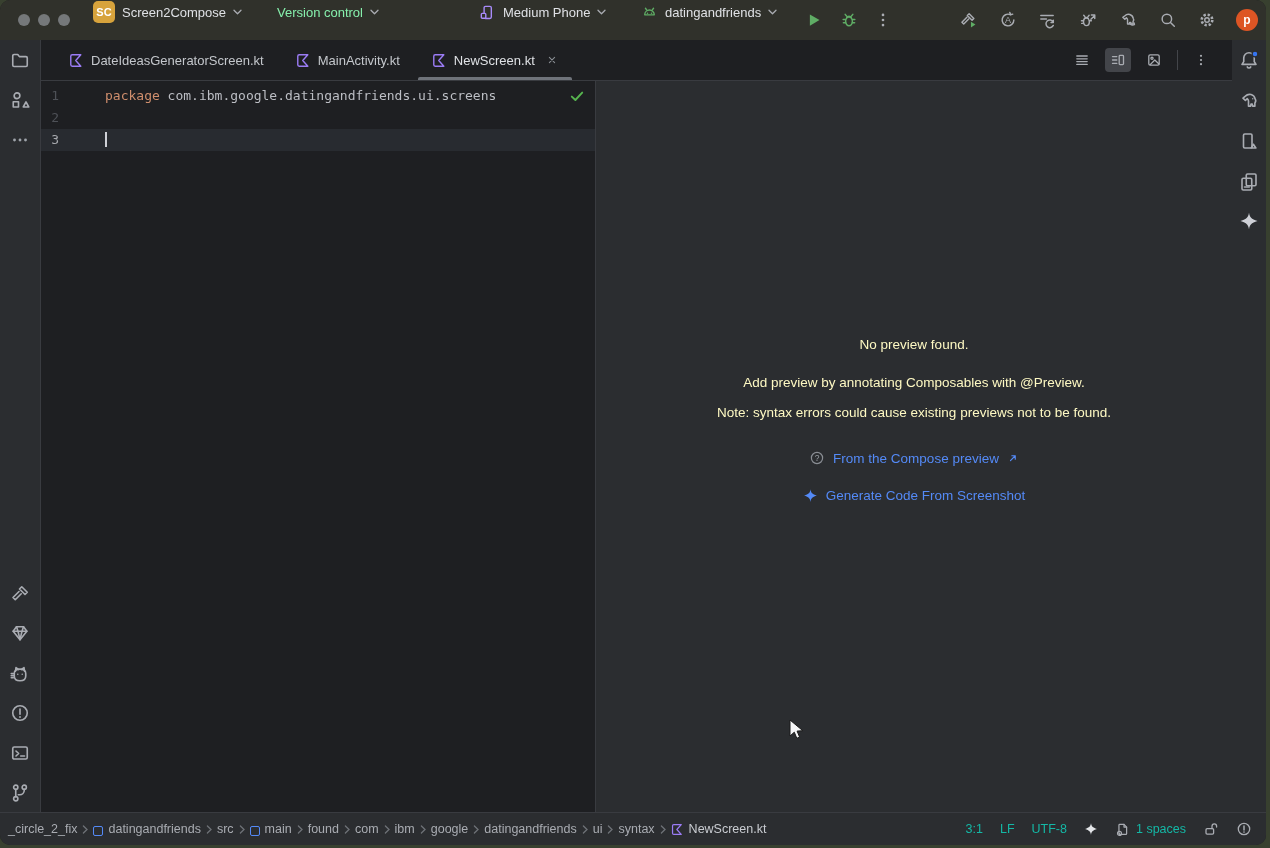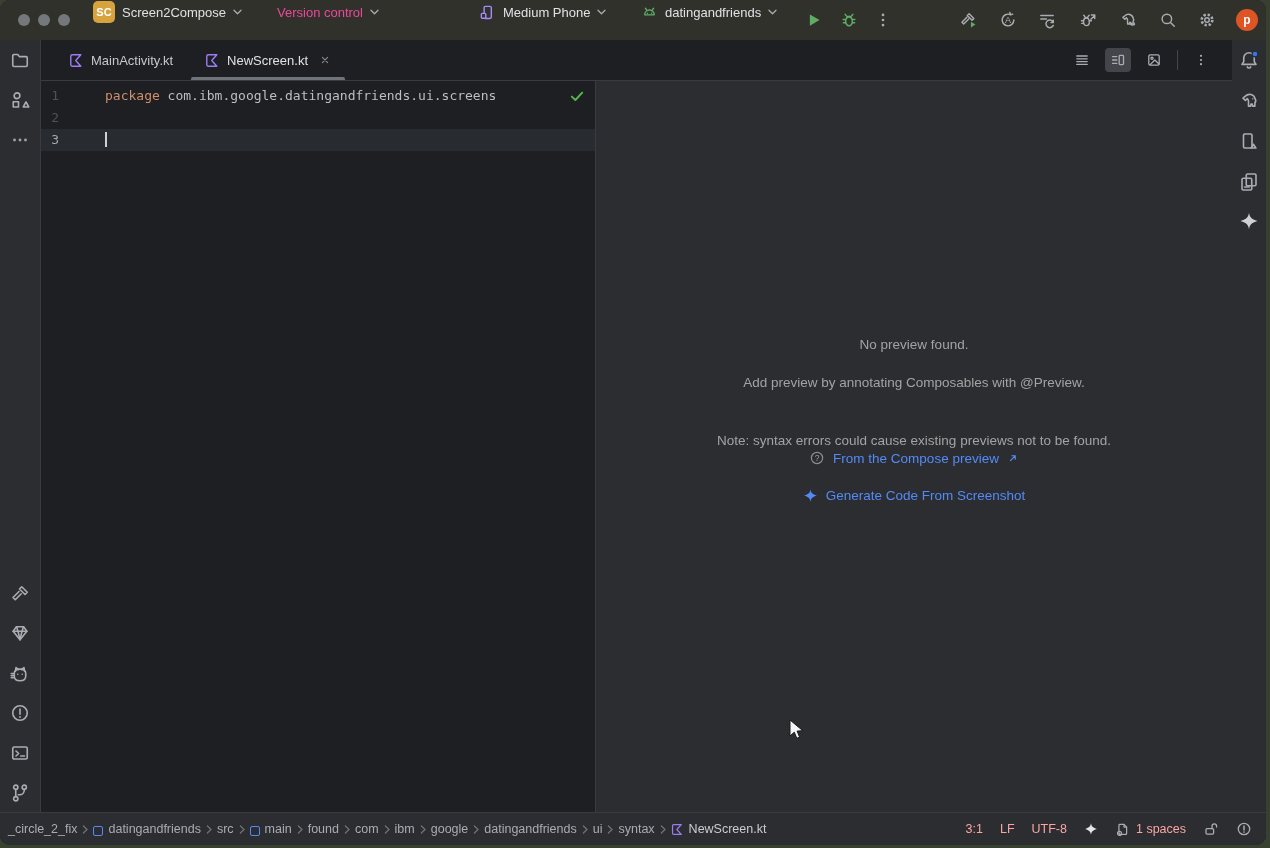--- a/index.html
+++ b/index.html
@@ -10,21 +10,21 @@
   svg{display:block;}
   .st{stroke:#a9acb2;fill:none;stroke-width:1.3;stroke-linecap:round;stroke-linejoin:round;}
 
   
   .titlebar{position:absolute;left:0;top:0;width:100%;height:40px;background:#30312b;}
   .traffic{position:absolute;left:18px;top:14px;display:flex;gap:8px;}
   .traffic span{width:12px;height:12px;border-radius:50%;background:#75787a;}
   .tgroup{position:absolute;top:0;height:24px;display:flex;align-items:center;gap:7px;color:#dfe1e5;font-size:13px;}
   .proj-badge{width:22px;height:22px;border-radius:5px;background:#d7a33c;color:#fff;font-size:11px;
               font-weight:bold;display:flex;align-items:center;justify-content:center;}
-  .dim{color:#ec4899;}
+  .dim{color:#86efac;}
   .tb-ic{position:absolute;top:11px;width:18px;height:18px;color:#a9acb2;}
   .avatar{position:absolute;left:1236px;top:9px;width:22px;height:22px;border-radius:50%;background:#dd5524;
           color:#fff;font-size:12px;font-weight:bold;display:flex;align-items:center;justify-content:center;}
 
   
   .lstrip{position:absolute;left:0;top:40px;width:40px;bottom:33px;background:#2b2d30;border-right:1px solid #393b40;}
   .rstrip{position:absolute;right:0;top:40px;width:34px;bottom:33px;background:#2b2d30;border-left:1px solid #393b40;}
   .strip-ic{position:absolute;left:50%;transform:translateX(-50%);width:20px;height:20px;color:#9fa4aa;}
 
   
@@ -46,32 +46,32 @@
   .cline .num{width:18px;text-align:right;color:#4e5157;flex:none;}
   .cline .src{margin-left:46px;color:#bcbec4;}
   .cline.cur{background:#282b30;}
   .cline.cur .num{color:#a6a8ad;}
   .kw{color:#cf8e6d;}
   .caret{display:inline-block;width:1.5px;height:15px;background:#ced0d6;vertical-align:middle;margin-top:-2px;}
   .ed-check{position:absolute;right:10px;top:7px;width:16px;height:16px;}
 
   
   .preview{position:absolute;left:595px;top:81px;right:34px;bottom:33px;background:#2b2d30;border-left:1px solid #393b40;}
-  .pmsg{position:absolute;left:0;right:0;text-align:center;font-size:13.5px;color:#a3a3a3;}
+  .pmsg{position:absolute;left:0;right:0;text-align:center;font-size:13.5px;color:#fef9c3;}
   .plink{position:absolute;left:0;right:0;display:flex;align-items:center;justify-content:center;gap:8px;
          font-size:13.5px;color:#548af7;}
 
   
   .statusbar{position:absolute;left:0;right:0;bottom:0;height:32px;background:#2b2d30;border-top:1px solid #393b40;
              display:flex;align-items:center;font-size:12.5px;color:#a9acb2;}
   .crumbs{display:flex;align-items:center;margin-left:8px;gap:5px;white-space:nowrap;}
   .crumb{display:flex;align-items:flex-end;gap:5px;}
   .modsq{width:8px;height:8px;border:1.5px solid #548af7;border-radius:2px;}
   .sb-right{position:absolute;right:14px;top:0;height:100%;display:flex;align-items:center;gap:17px;}
-  .sb-item{display:flex;align-items:center;gap:6px;color:#fca5a5;}
+  .sb-item{display:flex;align-items:center;gap:6px;color:#14b8a6;}
 
   .cursor{position:absolute;left:788px;top:719px;width:18px;height:22px;z-index:50;}
 </style>
 </head>
 <body>
 
 <div class="window">
 
   <div class="titlebar">
     <div class="traffic">
@@ -284,20 +284,26 @@
       </svg>
     </div>
   </div>
 
   <div class="tabband">
     <div class="tabs">
       <div class="tab">
         <svg width="15" height="15" viewBox="0 0 16 16">
           <path d="M12.6 1.9H3.4A1.5 1.5 0 0 0 1.9 3.4v9.2a1.5 1.5 0 0 0 1.5 1.5h9.2L7.2 8z" fill="none" stroke="#9b7cf5" stroke-width="1.5" stroke-linejoin="round"></path>
         </svg>
+        <span>DateIdeasGeneratorScreen.kt</span>
+      </div>
+      <div class="tab">
+        <svg width="15" height="15" viewBox="0 0 16 16">
+          <path d="M12.6 1.9H3.4A1.5 1.5 0 0 0 1.9 3.4v9.2a1.5 1.5 0 0 0 1.5 1.5h9.2L7.2 8z" fill="none" stroke="#9b7cf5" stroke-width="1.5" stroke-linejoin="round"></path>
+        </svg>
         <span>MainActivity.kt</span>
       </div>
       <div class="tab active">
         <svg width="15" height="15" viewBox="0 0 16 16">
           <path d="M12.6 1.9H3.4A1.5 1.5 0 0 0 1.9 3.4v9.2a1.5 1.5 0 0 0 1.5 1.5h9.2L7.2 8z" fill="none" stroke="#9b7cf5" stroke-width="1.5" stroke-linejoin="round"></path>
         </svg>
         <span>NewScreen.kt</span>
         <svg width="12" height="12" viewBox="0 0 16 16" style="margin-left:4px;">
           <path d="M4.5 4.5l7 7 M11.5 4.5l-7 7" stroke="#8a8e94" stroke-width="1.4" stroke-linecap="round"></path>
         </svg>
@@ -350,21 +356,21 @@
       </div>
     </div>
     <svg class="ed-check" viewBox="0 0 16 16">
       <path d="M2.8 8.6 6.4 12 13.2 4.6" fill="none" stroke="#57b54f" stroke-width="1.9" stroke-linecap="round" stroke-linejoin="round"></path>
     </svg>
   </div>
 
   <div class="preview">
     <div class="pmsg" style="top:256px;">No preview found.</div>
     <div class="pmsg" style="top:294px;">Add preview by annotating Composables with @Preview.</div>
-    <div class="pmsg" style="top:352px;">Note: syntax errors could cause existing previews not to be found.</div>
+    <div class="pmsg" style="top:324px;">Note: syntax errors could cause existing previews not to be found.</div>
 
     <div class="plink" style="top:369px;">
       <svg width="16" height="16" viewBox="0 0 16 16">
         <circle cx="8" cy="8" r="5.6" fill="none" stroke="#8a8e94" stroke-width="1.2"></circle>
         <text x="8" y="11" font-size="8.5" fill="#9ba0a6" text-anchor="middle" font-family="Liberation Sans, sans-serif">?</text>
       </svg>
       <span>From the Compose preview</span>
       <svg width="12" height="12" viewBox="0 0 16 16">
         <path d="M4.6 11.4 11 5 M6.4 5H11v4.6" fill="none" stroke="#548af7" stroke-width="1.5" stroke-linecap="round" stroke-linejoin="round"></path>
       </svg>

